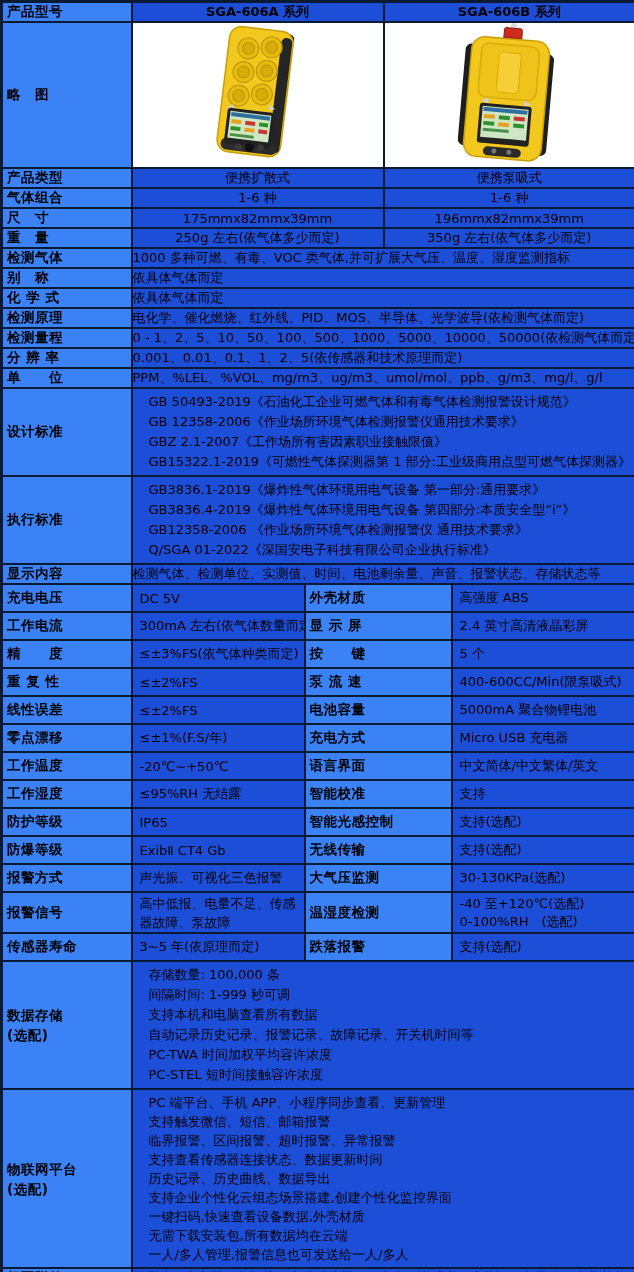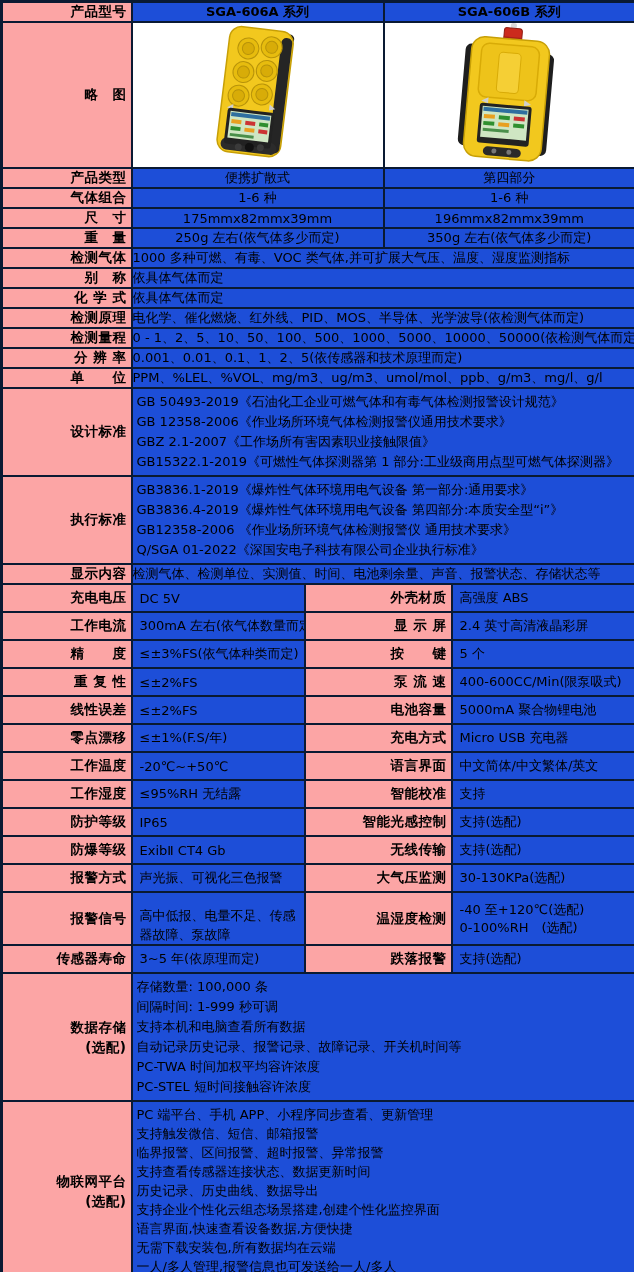--- a/index.html
+++ b/index.html
@@ -1,31 +1,31 @@
 <!DOCTYPE html>
 <html lang="zh"><head>
 <meta charset="utf-8">
 <style>
   html,body{margin:0;padding:0;background:#cfe0f4;}
   body{font-family:"DejaVu Sans","Liberation Sans",sans-serif;color:#000;}
   table.spec{width:634px;border-collapse:collapse;table-layout:fixed;background:#c8daf1;border:3px solid #0a1a33;}
   td{border:2px solid #0a1a33;padding:0 4px;overflow:hidden;box-sizing:border-box;}
-  td.lbl{background:#fca5a5;font-weight:bold;text-align:right;font-size:13.5px;letter-spacing:0.5px;}
+  td.lbl{background:#3b82f6;font-weight:bold;text-align:left;font-size:13.5px;letter-spacing:0.5px;}
   td.val{background:#1d4ed8;font-size:13px;}
   td.img{background:#ffffff;text-align:center;vertical-align:middle;padding:0;}
   .vc{text-align:center;white-space:nowrap;}
   .vl{text-align:left;padding-left:0;white-space:nowrap;}
   .vq{text-align:left;padding-left:7px;font-size:12.5px;white-space:nowrap;}
-  .wrap2{white-space:normal;line-height:19px;padding-top:13px;}
+  .wrap2{white-space:normal;line-height:19px;padding-top:1px;}
   tr.r-head td{height:20px;}
   tr.r-img td{height:143px;}
   tr.r-std td{height:14px;}
   tr.r-quad td{height:28px;}
   tr.r-alarm2 td{height:40px;}
-  td.multi{padding:3px 4px 3px 4px;}
+  td.multi{padding:3px 4px 3px 16px;}
   td.multi .line{line-height:20px;white-space:nowrap;overflow:hidden;}
   td.multi-iot .line{line-height:19px;}
   td.lbl .l2line{line-height:20px;}
 </style>
 </head>
 <body>
 
 <table class="spec">
   <colgroup>
     <col style="width:130px">
@@ -110,21 +110,21 @@
           <circle cx="95" cy="129" r="2.5" fill="#777"></circle>
               <circle cx="110" cy="129" r="2.5" fill="#777"></circle>
         </g>
       </svg>
     </td>
   </tr>
 
   <tr class="r-std">
     <td class="lbl">产品类型</td>
     <td class="val vc" colspan="2">便携扩散式</td>
-    <td class="val vc" colspan="2">第四部分</td>
+    <td class="val vc" colspan="2">便携泵吸式</td>
   </tr>
   <tr class="r-std">
     <td class="lbl">气体组合</td>
     <td class="val vc" colspan="2">1-6 种</td>
     <td class="val vc" colspan="2">1-6 种</td>
   </tr>
   <tr class="r-std">
     <td class="lbl">尺　寸</td>
     <td class="val vc" colspan="2">175mmx82mmx39mm</td>
     <td class="val vc" colspan="2">196mmx82mmx39mm</td>
@@ -291,21 +291,21 @@
       <div class="l2line">物联网平台</div>
       <div class="l2line">(选配)</div>
     </td>
     <td class="val multi multi-iot" colspan="4">
       <div class="line">PC 端平台、手机 APP、小程序同步查看、更新管理</div>
       <div class="line">支持触发微信、短信、邮箱报警</div>
       <div class="line">临界报警、区间报警、超时报警、异常报警</div>
       <div class="line">支持查看传感器连接状态、数据更新时间</div>
       <div class="line">历史记录、历史曲线、数据导出</div>
       <div class="line">支持企业个性化云组态场景搭建,创建个性化监控界面</div>
-      <div class="line">语言界面,快速查看设备数据,方便快捷</div>
+      <div class="line">一键扫码,快速查看设备数据,外壳材质</div>
       <div class="line">无需下载安装包,所有数据均在云端</div>
       <div class="line">一人/多人管理,报警信息也可发送给一人/多人</div>
     </td>
   </tr>
 
   <tr class="r-std">
     <td class="lbl">标配附件</td>
     <td class="val vl" colspan="4">检测仪、充电器、数据线、水阱过滤器、鳄鱼夹、说明书、合格证、包装箱、出货单各一份</td>
   </tr>
 </tbody>

